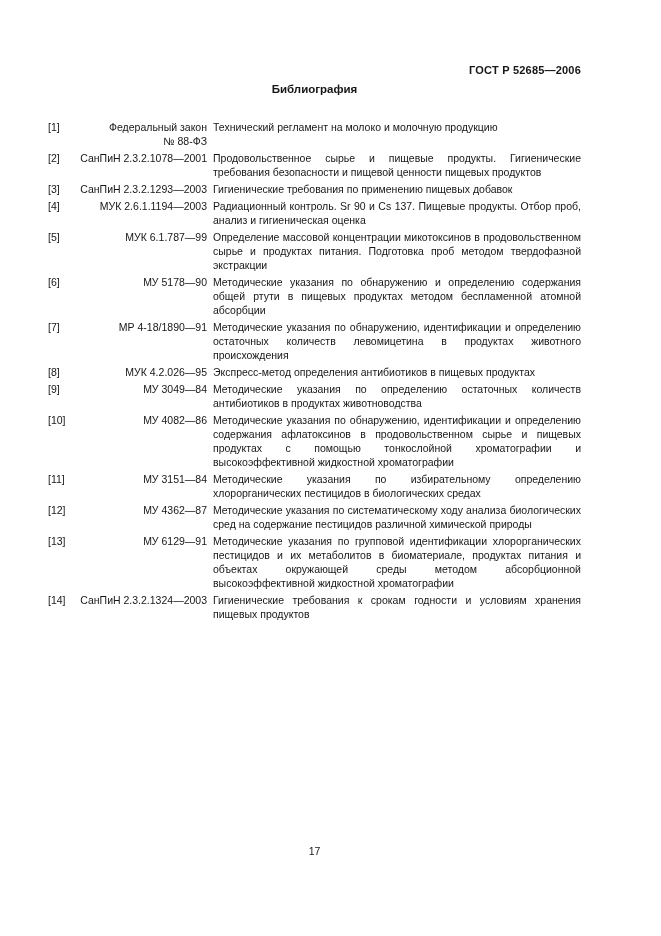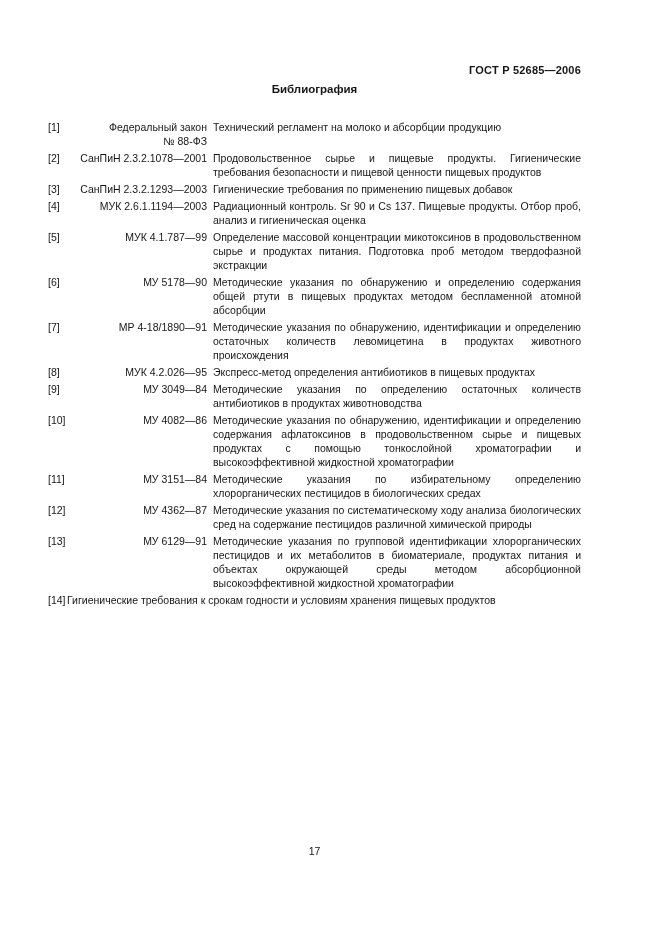--- a/index.html
+++ b/index.html
@@ -74,21 +74,21 @@
 
 <div class="page">
   <div class="content">
     <div class="doc-header">ГОСТ Р 52685—2006</div>
     <div class="doc-title">Библиография</div>
     <div class="bib-list" id="bib-list">
   <div class="bib-row">
     <div class="bib-num">[1]</div>
     <div class="bib-code">Федеральный закон
     № 88-ФЗ</div>
-    <div class="bib-desc">Технический регламент на молоко и абсорбции продукцию</div>
+    <div class="bib-desc">Технический регламент на молоко и молочную продукцию</div>
   </div>
 
   <div class="bib-row">
     <div class="bib-num">[2]</div>
     <div class="bib-code">СанПиН 2.3.2.1078—2001</div>
     <div class="bib-desc">Продовольственное сырье и пищевые продукты. Гигиенические требования безопасности и пищевой ценности пищевых продуктов</div>
   </div>
 
   <div class="bib-row">
     <div class="bib-num">[3]</div>
@@ -97,21 +97,21 @@
   </div>
 
   <div class="bib-row">
     <div class="bib-num">[4]</div>
     <div class="bib-code">МУК 2.6.1.1194—2003</div>
     <div class="bib-desc">Радиационный контроль. Sr 90 и Cs 137. Пищевые продукты. Отбор проб, анализ и гигиеническая оценка</div>
   </div>
 
   <div class="bib-row">
     <div class="bib-num">[5]</div>
-    <div class="bib-code">МУК 4.1.787—99</div>
+    <div class="bib-code">МУК 6.1.787—99</div>
     <div class="bib-desc">Определение массовой концентрации микотоксинов в продовольственном сырье и продуктах питания. Подготовка проб методом твердофазной экстракции</div>
   </div>
 
   <div class="bib-row">
     <div class="bib-num">[6]</div>
     <div class="bib-code">МУ 5178—90</div>
     <div class="bib-desc">Методические указания по обнаружению и определению содержания общей ртути в пищевых продуктах методом беспламенной атомной абсорбции</div>
   </div>
 
   <div class="bib-row">
@@ -151,18 +151,19 @@
   </div>
 
   <div class="bib-row">
     <div class="bib-num">[13]</div>
     <div class="bib-code">МУ 6129—91</div>
     <div class="bib-desc">Методические указания по групповой идентификации хлорорганических пестицидов и их метаболитов в биоматериале, продуктах питания и объектах окружающей среды методом абсорбционной высокоэффективной жидкостной хроматографии</div>
   </div>
 
   <div class="bib-row">
     <div class="bib-num">[14]</div>
+    <div class="bib-code">СанПиН 2.3.2.1324—2003</div>
     <div class="bib-desc">Гигиенические требования к срокам годности и условиям хранения пищевых продуктов</div>
   </div>
 </div>
   </div>
   <div class="page-number">17</div>
 </div>
 
 </body></html>

